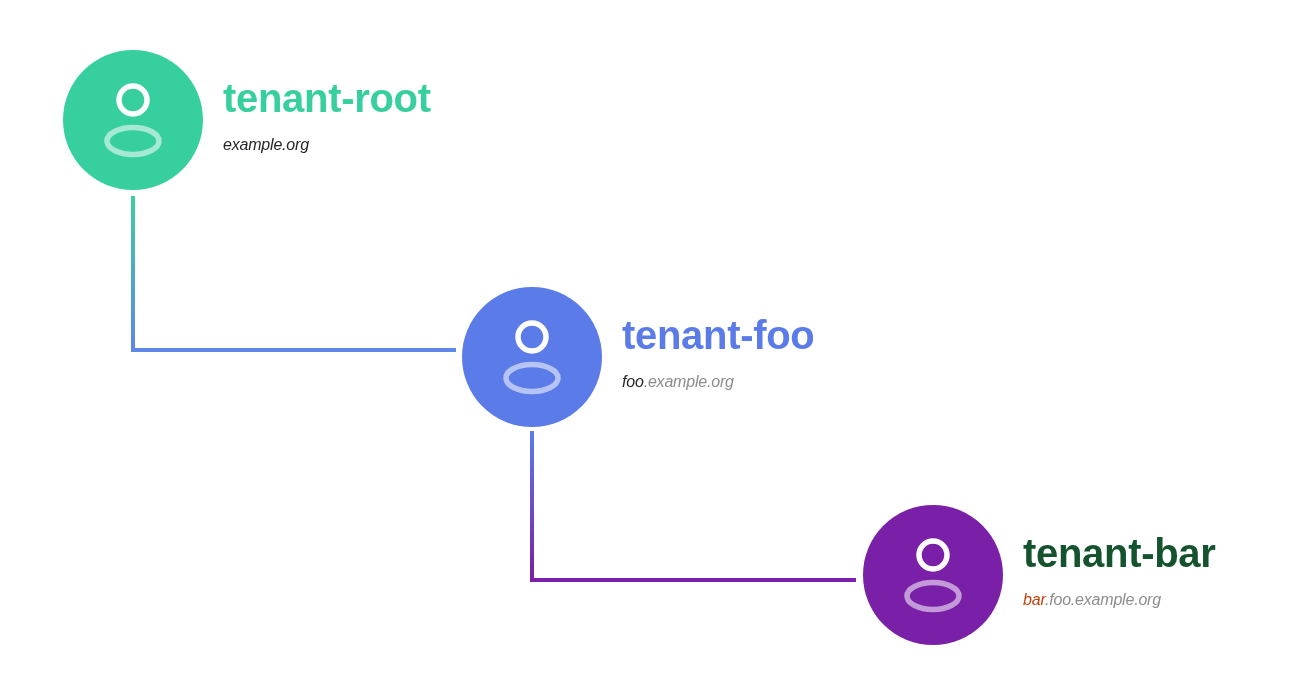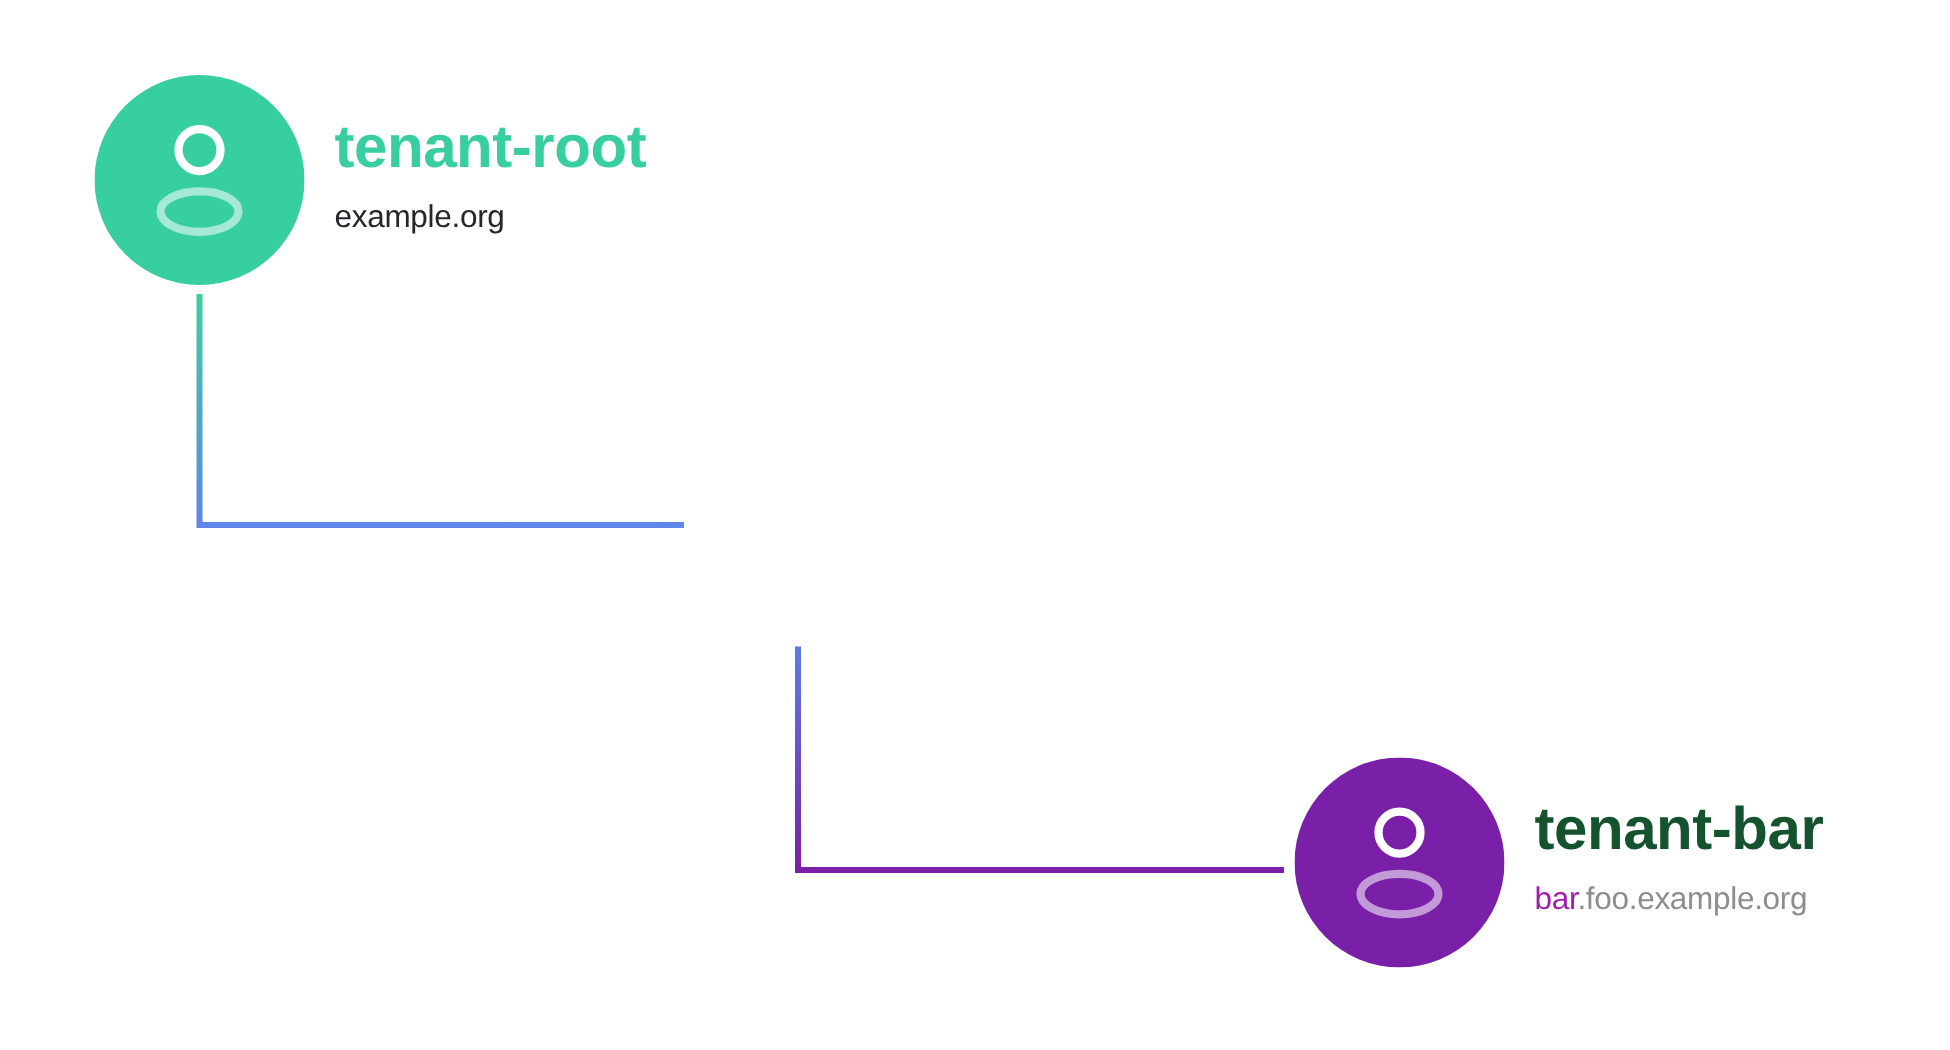--- a/index.html
+++ b/index.html
@@ -44,24 +44,25 @@
     white-space: nowrap;
   }
   .title {
     font-size: 40px;
     font-weight: 700;
     line-height: 36px;
     letter-spacing: -0.3px;
   }
   .domain {
     margin-top: 16px;
-    font-size: 21px;
+    font-size: 16px;
     font-weight: 400;
     line-height: 26px;
     letter-spacing: -0.2px;
+    font-style: italic;
   }
 </style>
 </head>
 <body>
 
 <div class="canvas" style="background-color: rgb(255, 255, 255);">
 
   <svg class="connectors" viewBox="0 0 1300 700" xmlns="http://www.w3.org/2000/svg" aria-hidden="true">
     <defs>
       <linearGradient id="grad-root-foo" gradientUnits="userSpaceOnUse" x1="133" y1="196" x2="133" y2="350">
@@ -84,28 +85,41 @@
         <circle cx="70" cy="50" r="14" fill="none" stroke="#ffffff" stroke-width="5.5"></circle>
         <ellipse cx="70" cy="91" rx="26" ry="13.5" fill="none" stroke="rgba(255,255,255,0.55)" stroke-width="5.5"></ellipse>
       </g>
     </svg>
     <div class="labels">
       <div class="title" style="color: rgb(56, 207, 160);">tenant-root</div>
       <div class="domain"><span style="color: rgb(38, 37, 43);">example.org</span><span style="color: rgb(141, 141, 141);"></span></div>
     </div>
   </div>
 
+  <div class="node node-foo">
+    <svg class="avatar" viewBox="0 0 140 140" xmlns="http://www.w3.org/2000/svg" aria-hidden="true">
+      <circle cx="70" cy="70" r="70" fill="#5b7ce8"></circle>
+      <g>
+        <circle cx="70" cy="50" r="14" fill="none" stroke="#ffffff" stroke-width="5.5"></circle>
+        <ellipse cx="70" cy="91" rx="26" ry="13.5" fill="none" stroke="rgba(255,255,255,0.55)" stroke-width="5.5"></ellipse>
+      </g>
+    </svg>
+    <div class="labels">
+      <div class="title" style="color: rgb(91, 124, 232);">tenant-foo</div>
+      <div class="domain"><span style="color: rgb(38, 37, 43);">foo</span><span style="color: rgb(141, 141, 141);">.example.org</span></div>
+    </div>
+  </div>
 
   <div class="node node-bar">
     <svg class="avatar" viewBox="0 0 140 140" xmlns="http://www.w3.org/2000/svg" aria-hidden="true">
       <circle cx="70" cy="70" r="70" fill="#7a1fa8"></circle>
       <g>
         <circle cx="70" cy="50" r="14" fill="none" stroke="#ffffff" stroke-width="5.5"></circle>
         <ellipse cx="70" cy="91" rx="26" ry="13.5" fill="none" stroke="rgba(255,255,255,0.55)" stroke-width="5.5"></ellipse>
       </g>
     </svg>
     <div class="labels">
       <div class="title" style="color: #14532d;">tenant-bar</div>
-      <div class="domain"><span style="color: #a21caf;">bar</span><span style="color: rgb(141, 141, 141); text-align: right;">.foo.example.org</span></div>
+      <div class="domain"><span style="color: #c2410c;">bar</span><span style="color: rgb(141, 141, 141); text-align: right;">.foo.example.org</span></div>
     </div>
   </div>
 
 </div>
 
 </body></html>

